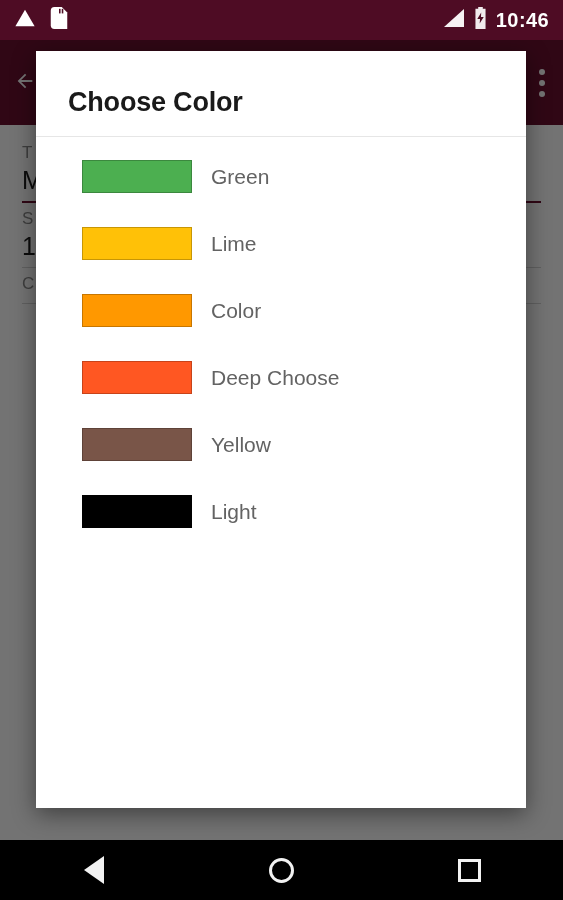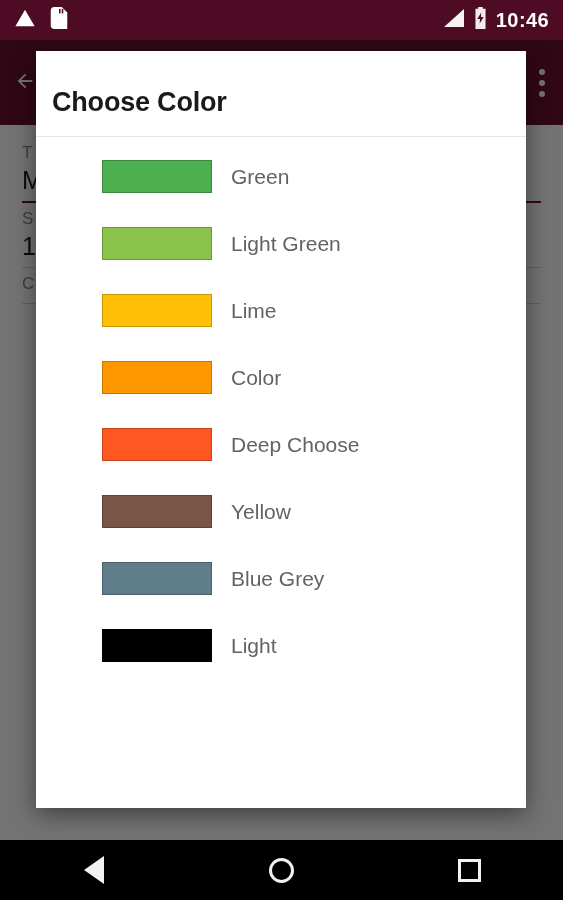--- a/index.html
+++ b/index.html
@@ -89,36 +89,36 @@
     width:490px; height:757px;
     background:#ffffff;
     box-shadow:0 6px 22px rgba(0,0,0,.45);
     z-index:30;
     display:flex; flex-direction:column;
     overflow:hidden;
   }
   #dialog-title {
     font-size:27px; font-weight:bold;
     color:#1a1a1a;
-    padding:36px 36px 18px 16px;
+    padding:36px 36px 18px 32px;
     letter-spacing:-.2px;
   }
   #dialog-divider {
     height:1px; background:#e6e6e6;
     margin:0;
   }
   #color-list {
     flex:1;
     overflow:hidden;
     padding-top:6px;
   }
   .color-row {
     display:flex; align-items:center;
     height:67px;
-    padding-left:66px;
+    padding-left:46px;
   }
   .swatch {
     width:110px; height:33px;
     border:1px solid rgba(0,0,0,.22);
     flex:0 0 auto;
   }
   .color-label {
     margin-left:19px;
     font-size:21px;
     color:#636363;
@@ -191,42 +191,34 @@
 
   <div id="dialog">
     <div id="dialog-title">Choose Color</div>
     <div id="dialog-divider"></div>
     <div id="color-list">
         <div class="color-row">
           <div class="swatch" style="background: rgb(76, 175, 80);"></div>
           <div class="color-label">Green</div>
         </div>
         <div class="color-row">
-          <div class="swatch" style="background: rgb(139, 195, 74);"></div>
-          <div class="color-label">Light Green</div>
-        </div>
-        <div class="color-row">
           <div class="swatch" style="background: rgb(255, 193, 7);"></div>
           <div class="color-label">Lime</div>
         </div>
         <div class="color-row">
           <div class="swatch" style="background: rgb(255, 152, 0);"></div>
           <div class="color-label">Color</div>
         </div>
         <div class="color-row">
           <div class="swatch" style="background: rgb(255, 87, 34);"></div>
           <div class="color-label">Deep Choose</div>
         </div>
         <div class="color-row">
           <div class="swatch" style="background: rgb(121, 85, 72);"></div>
           <div class="color-label">Yellow</div>
-        </div>
-        <div class="color-row">
-          <div class="swatch" style="background: rgb(96, 125, 139);"></div>
-          <div class="color-label">Blue Grey</div>
         </div>
         <div class="color-row">
           <div class="swatch" style="background: rgb(0, 0, 0);"></div>
           <div class="color-label">Light</div>
         </div>
       </div>
   </div>
 
   <div id="status-bar">
     <span class="sb-left">

